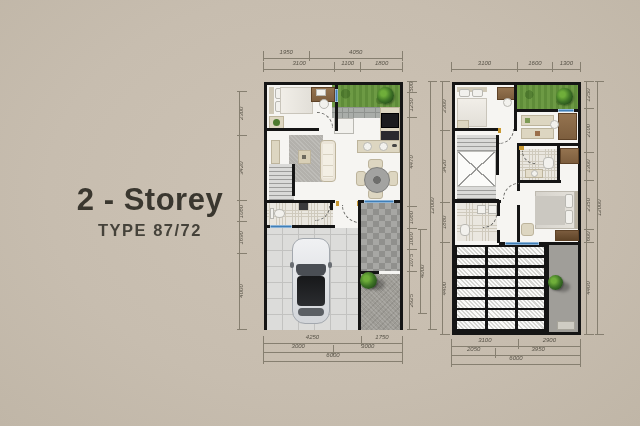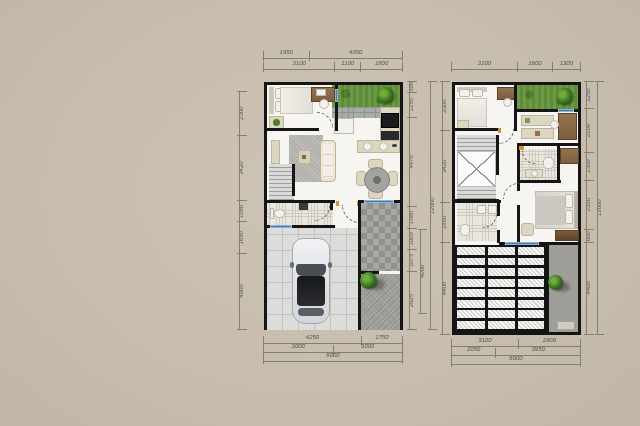--- a/index.html
+++ b/index.html
@@ -71,20 +71,22 @@
       font-size:6px;font-style:italic;color:#575247;white-space:nowrap;padding-left:2px;}
   .dc .s.blank, .dr .s.blank{border:none;}
   .dc .s.blank::after, .dr .s.blank::after{display:none;}
 </style>
 </head>
 <body>
 
 <div class="stage">
 
   <div class="title-block">
+    <div class="title-main">2 - Storey</div>
+    <div class="title-sub">TYPE 87/72</div>
   </div>
 
   <div class="dr" style="left:264px;top:51px;width:139px;">
     <div class="s" style="flex-grow:1950">
         <span>1950</span>
       </div>
     <div class="s" style="flex-grow:4050">
         <span>4050</span>
       </div>
   </div>

